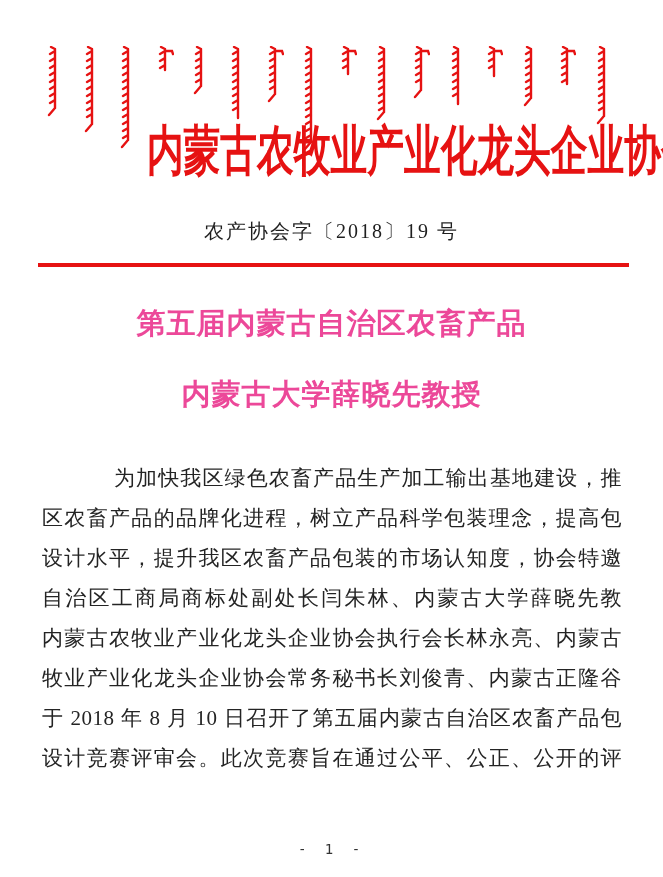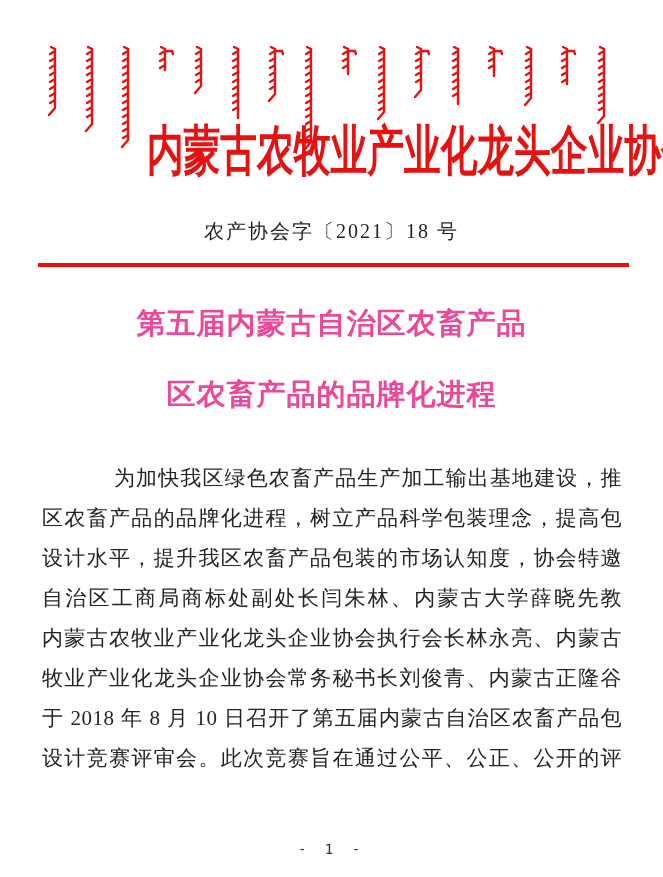--- a/index.html
+++ b/index.html
@@ -111,27 +111,27 @@
       </svg>
       <svg width="18" height="80">
         <path d="M9 3 V70 M9 5 l-5 3 M9 12 l-5 3 M9 19 l-5 3 M9 26 l-5 3 M9 33 l-5 3 M9 40 l-5 3 M9 47 l-5 3 M9 54 l-5 3 M9 61 l-5 3 M9 3 l-4 -2 M9 70 l-6 7" stroke="#e61212" stroke-width="2.4" fill="none" stroke-linecap="round"></path>
       </svg>
     </div>
 
   <div class="red-title">
     <span class="stretch">内蒙古农牧业产业化龙头企业协会文件</span>
   </div>
 
-  <div class="doc-number">农产协会字〔2021〕18 号</div>
+  <div class="doc-number">农产协会字〔2018〕19 号</div>
 
   <div class="red-rule"></div>
 
   <h1 class="heading">
     <div>第五届内蒙古自治区农畜产品</div>
-    <div>区农畜产品的品牌化进程</div>
+    <div>内蒙古大学薛晓先教授</div>
   </h1>
 
   <div class="bodytext">
     <p class="line indent">为加快我区绿色农畜产品生产加工输出基地建设，推动我</p>
     <p class="line">区农畜产品的品牌化进程，树立产品科学包装理念，提高包装</p>
     <p class="line">设计水平，提升我区农畜产品包装的市场认知度，协会特邀请</p>
     <p class="line">自治区工商局商标处副处长闫朱林、内蒙古大学薛晓先教授、</p>
     <p class="line">内蒙古农牧业产业化龙头企业协会执行会长林永亮、内蒙古农</p>
     <p class="line">牧业产业化龙头企业协会常务秘书长刘俊青、内蒙古正隆谷物</p>
     <p class="line">于 2018 年 8 月 10 日召开了第五届内蒙古自治区农畜产品包装</p>

